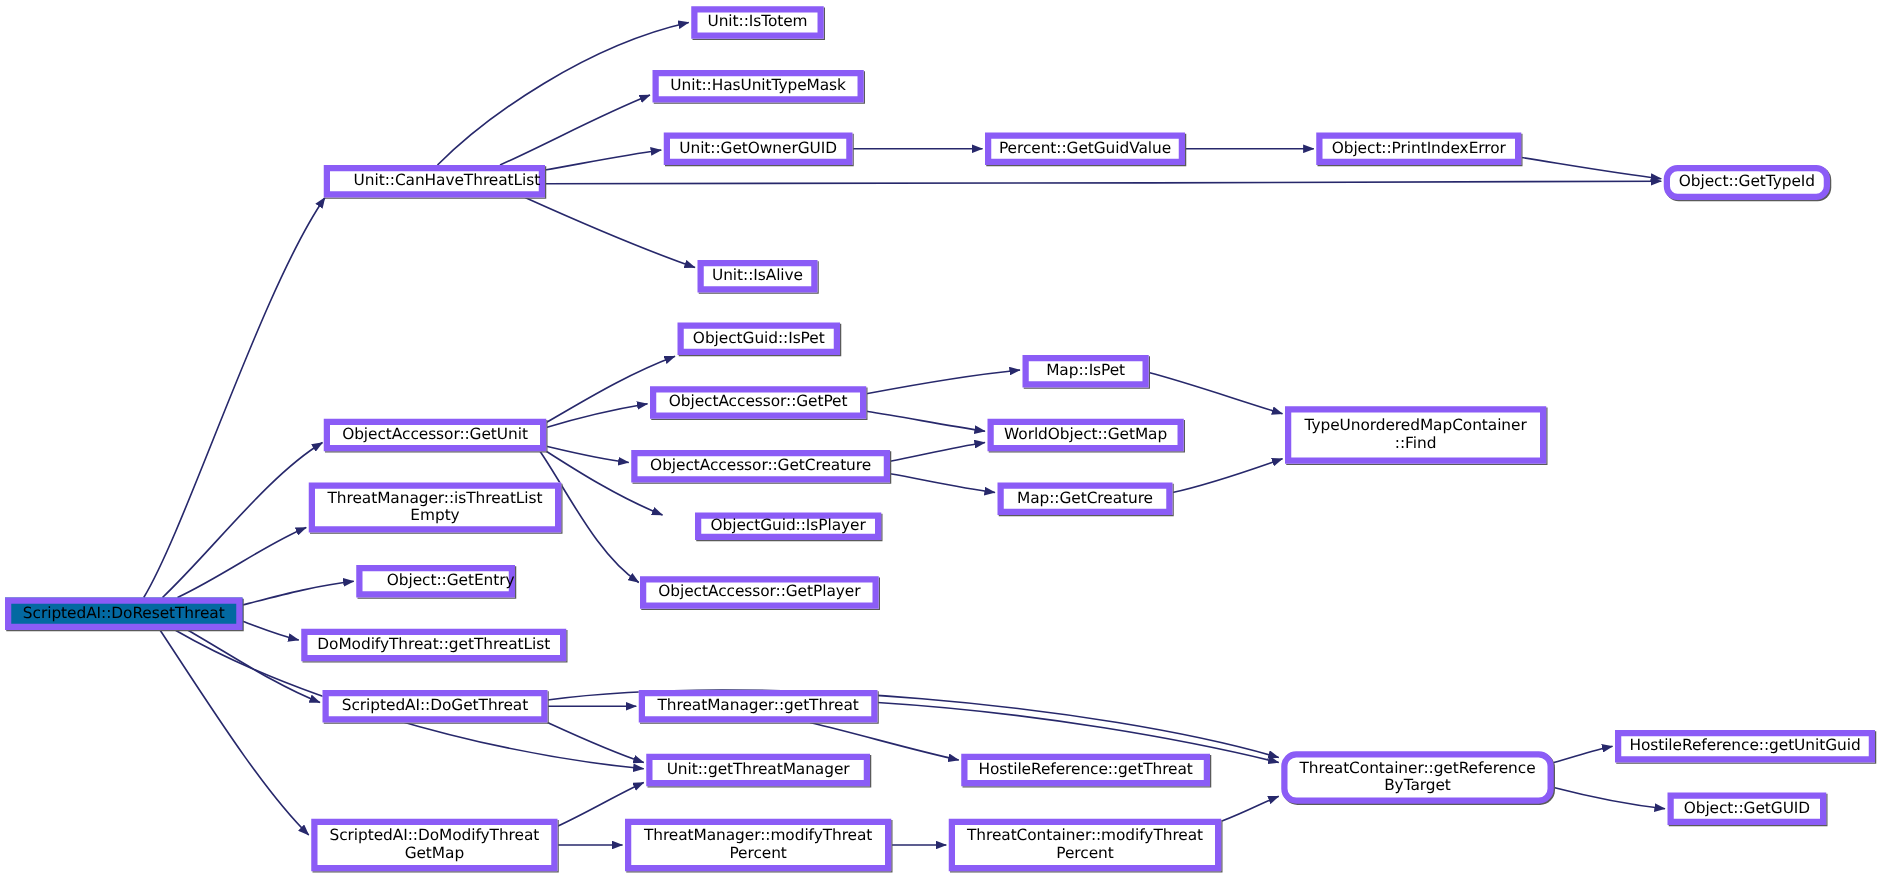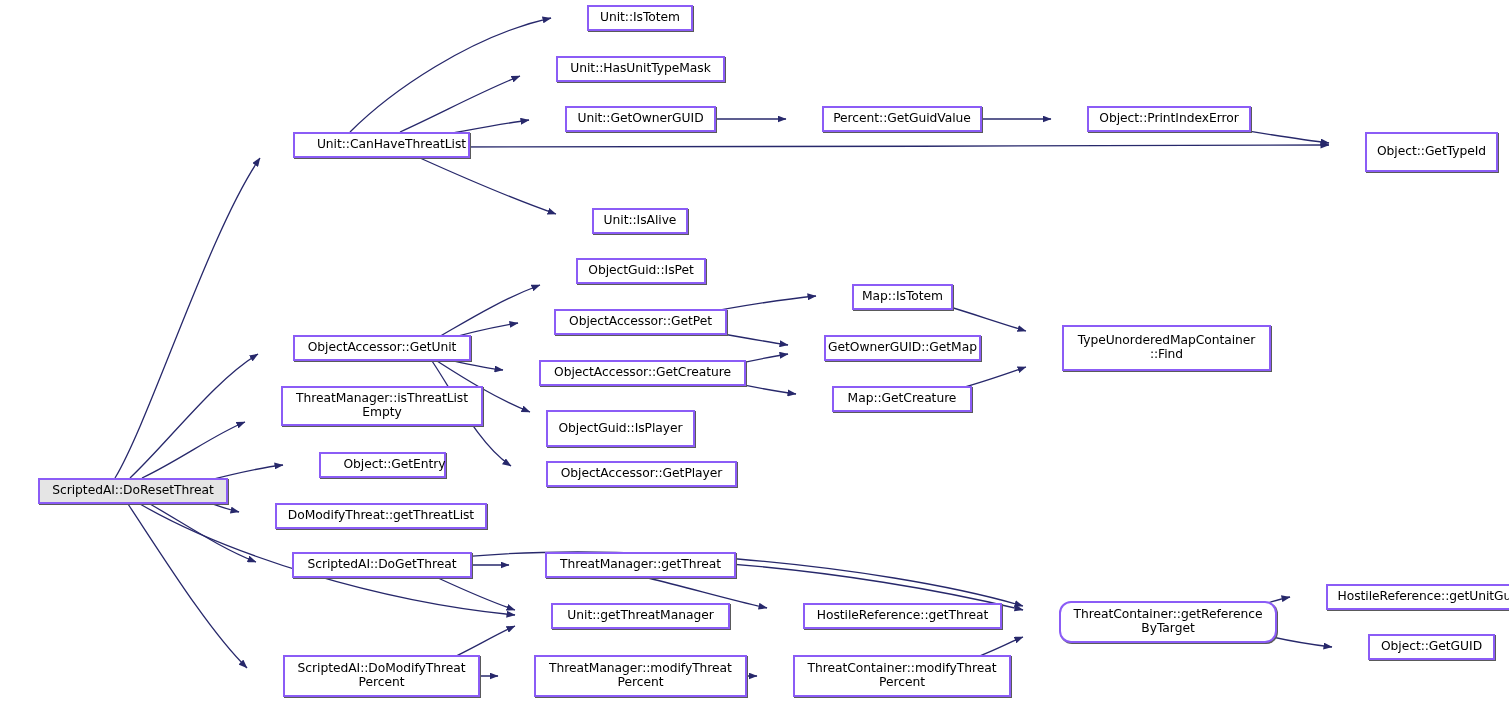--- a/index.html
+++ b/index.html
@@ -19,37 +19,36 @@
     position: absolute;
     left: 0;
     top: 0;
     width: 1509px;
     height: 702px;
     pointer-events: none;
   }
   .node {
     position: absolute;
     box-sizing: border-box;
-    border: 2px solid #8b5cf6;
+    border: 5px solid #8b5cf6;
     background: #ffffff;
     color: #000000;
     font-size: 12.3px;
     line-height: 1.12;
     display: flex;
     align-items: center;
     justify-content: center;
     text-align: center;
     white-space: pre-line;
     letter-spacing: -0.05px;
     box-shadow: 1px 1px 0 0 #5a5a5a;
     z-index: 2;
-    margin-left: 34px;
   }
   .node.root {
-    background: #e5e5e5;
+    background: #0369a1;
   }
 </style>
 </head>
 <body>
 
 <div id="graph">
   <svg id="edge-layer" viewBox="0 0 1509 702">
     <defs>
       <marker id="arrowhead" markerWidth="9" markerHeight="7" refX="8.5" refY="3.5" orient="auto" markerUnits="userSpaceOnUse">
         <polygon points="0 0, 9 3.5, 0 7" fill="#27286b"></polygon>
@@ -98,42 +97,42 @@
   </svg>
   <div id="nodes">
       <div class="node root" style="left: 4px; top: 478px; width: 190px; height: 26px;">ScriptedAI::DoResetThreat</div>
       <div class="node" style="left: 259px; top: 132px; width: 177px; height: 26px; padding-left: 20px;">Unit::CanHaveThreatList</div>
       <div class="node" style="left: 553px; top: 5px; width: 106px; height: 26px;">Unit::IsTotem</div>
       <div class="node" style="left: 522px; top: 56px; width: 169px; height: 26px;">Unit::HasUnitTypeMask</div>
       <div class="node" style="left: 531px; top: 106px; width: 151px; height: 26px;">Unit::GetOwnerGUID</div>
       <div class="node" style="left: 558px; top: 208px; width: 96px; height: 26px;">Unit::IsAlive</div>
       <div class="node" style="left: 788px; top: 106px; width: 160px; height: 26px;">Percent::GetGuidValue</div>
       <div class="node" style="left: 1053px; top: 106px; width: 164px; height: 26px;">Object::PrintIndexError</div>
-      <div class="node" style="left: 1331px; top: 132px; width: 133px; height: 40px;">Object::GetTypeId</div>
+      <div class="node" style="left: 1331px; top: 132px; width: 133px; height: 28px; border-radius: 11px;">Object::GetTypeId</div>
       <div class="node" style="left: 542px; top: 258px; width: 130px; height: 26px;">ObjectGuid::IsPet</div>
       <div class="node" style="left: 520px; top: 309px; width: 173px; height: 26px;">ObjectAccessor::GetPet</div>
       <div class="node" style="left: 259px; top: 335px; width: 178px; height: 26px;">ObjectAccessor::GetUnit</div>
       <div class="node" style="left: 505px; top: 360px; width: 207px; height: 26px;">ObjectAccessor::GetCreature</div>
-      <div class="node" style="left: 512px; top: 410px; width: 149px; height: 37px;">ObjectGuid::IsPlayer</div>
+      <div class="node" style="left: 556px; top: 410px; width: 149px; height: 22px;">ObjectGuid::IsPlayer</div>
       <div class="node" style="left: 512px; top: 461px; width: 191px; height: 26px; text-align: center;">ObjectAccessor::GetPlayer</div>
       <div class="node" style="left: 247px; top: 386px; width: 202px; height: 40px;">ThreatManager::isThreatList
 Empty</div>
       <div class="node" style="left: 285px; top: 452px; width: 127px; height: 26px; padding-left: 24px;">Object::GetEntry</div>
       <div class="node" style="left: 241px; top: 503px; width: 212px; height: 26px;">DoModifyThreat::getThreatList</div>
-      <div class="node" style="left: 818px; top: 284px; width: 101px; height: 26px;">Map::IsTotem</div>
-      <div class="node" style="left: 790px; top: 335px; width: 157px; height: 26px;">GetOwnerGUID::GetMap</div>
+      <div class="node" style="left: 818px; top: 284px; width: 101px; height: 26px;">Map::IsPet</div>
+      <div class="node" style="left: 790px; top: 335px; width: 157px; height: 26px;">WorldObject::GetMap</div>
       <div class="node" style="left: 798px; top: 386px; width: 140px; height: 26px;">Map::GetCreature</div>
       <div class="node" style="left: 1028px; top: 325px; width: 209px; height: 46px;">TypeUnorderedMapContainer
 ::Find</div>
       <div class="node" style="left: 258px; top: 552px; width: 180px; height: 26px;">ScriptedAI::DoGetThreat</div>
       <div class="node" style="left: 511px; top: 552px; width: 191px; height: 26px;">ThreatManager::getThreat</div>
       <div class="node" style="left: 517px; top: 603px; width: 179px; height: 26px;">Unit::getThreatManager</div>
       <div class="node" style="left: 769px; top: 603px; width: 199px; height: 26px;">HostileReference::getThreat</div>
       <div class="node" style="left: 249px; top: 655px; width: 197px; height: 42px;">ScriptedAI::DoModifyThreat
-Percent</div>
+GetMap</div>
       <div class="node" style="left: 500px; top: 655px; width: 213px; height: 42px;">ThreatManager::modifyThreat
 Percent</div>
       <div class="node" style="left: 759px; top: 655px; width: 218px; height: 42px;">ThreatContainer::modifyThreat
 Percent</div>
       <div class="node" style="left: 1025px; top: 601px; width: 218px; height: 42px; border-radius: 12px;">ThreatContainer::getReference
 ByTarget</div>
       <div class="node" style="left: 1292px; top: 584px; width: 208px; height: 26px;">HostileReference::getUnitGuid</div>
       <div class="node" style="left: 1334px; top: 634px; width: 127px; height: 26px;">Object::GetGUID</div>
     </div>
 </div>

